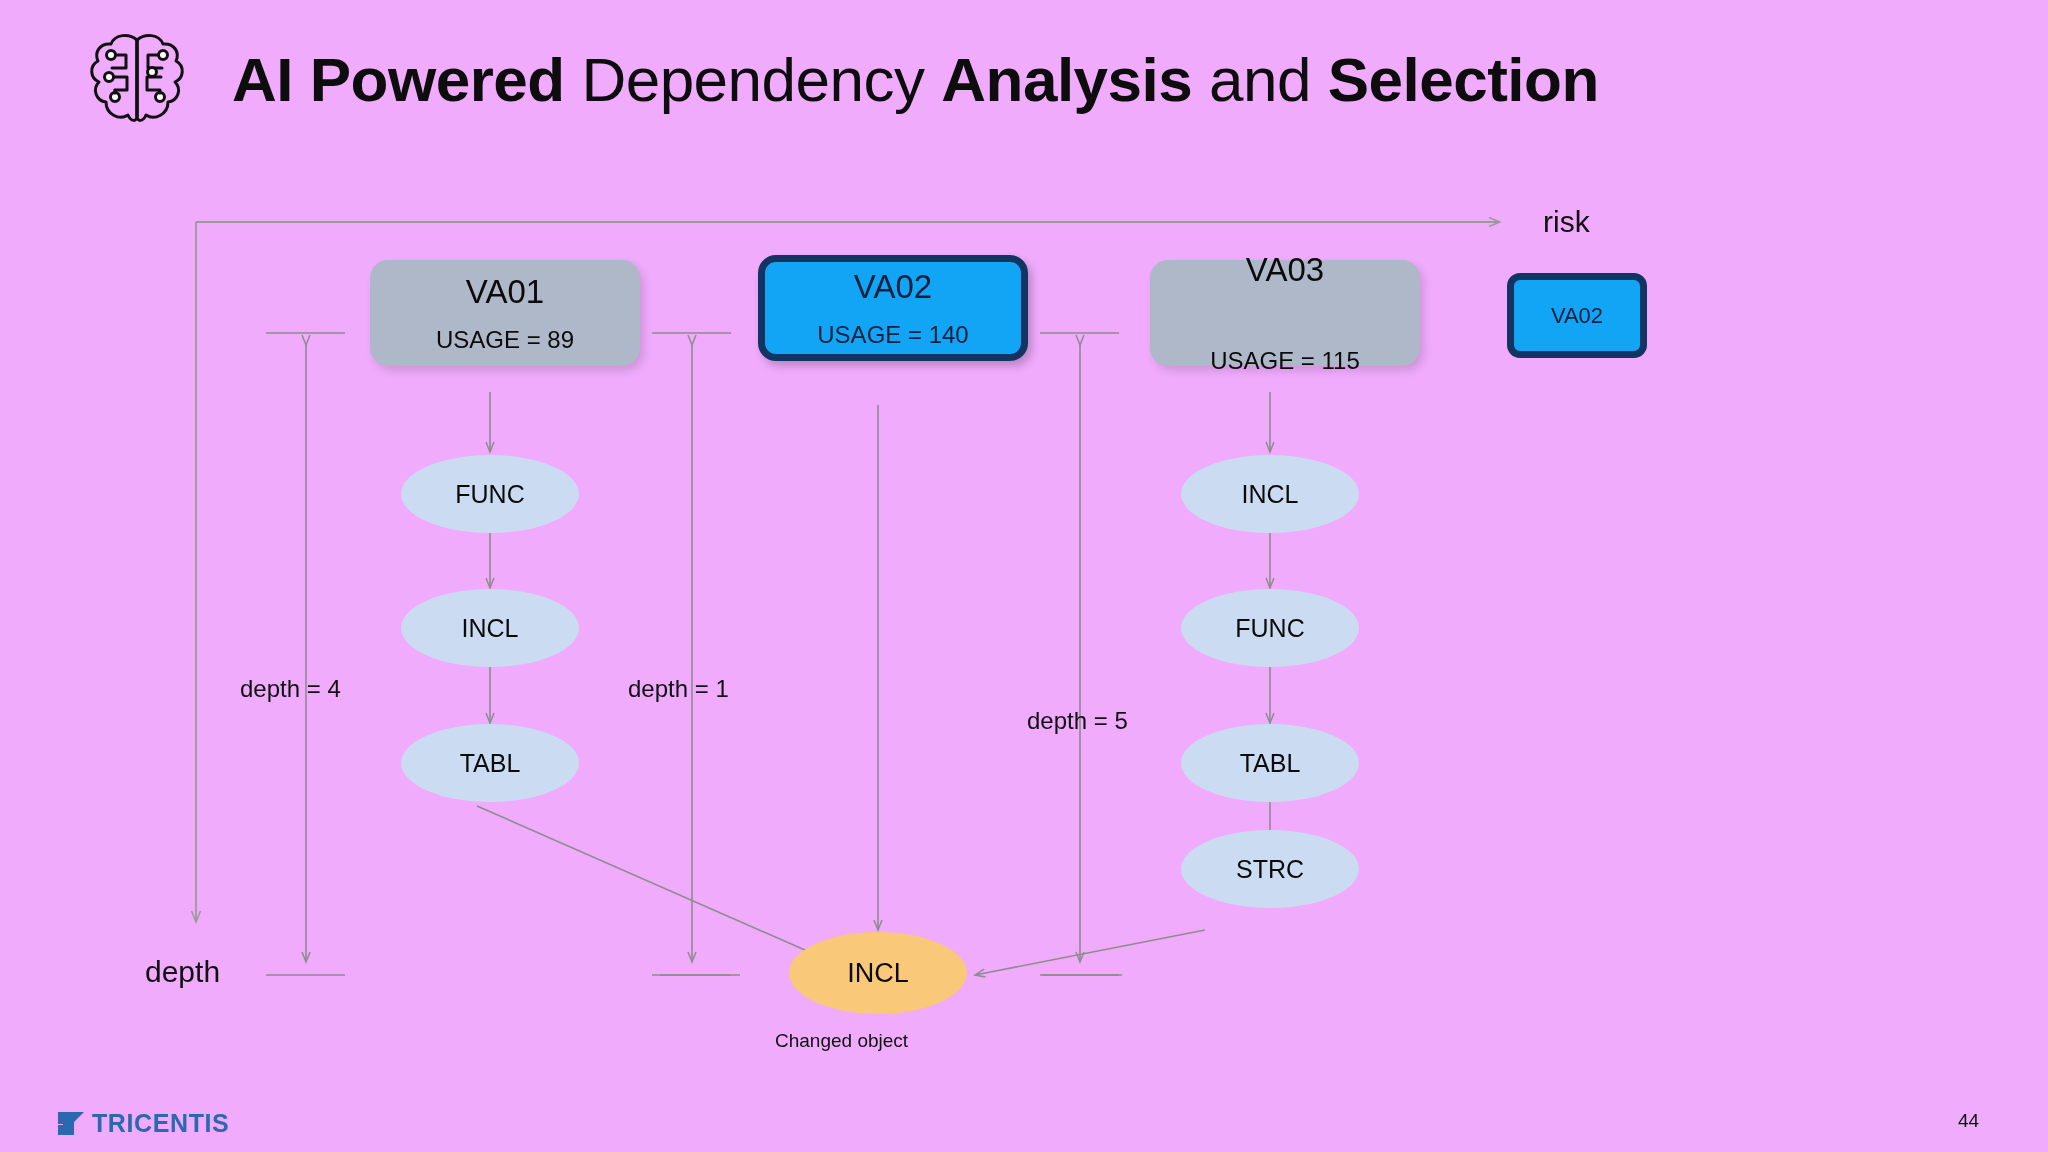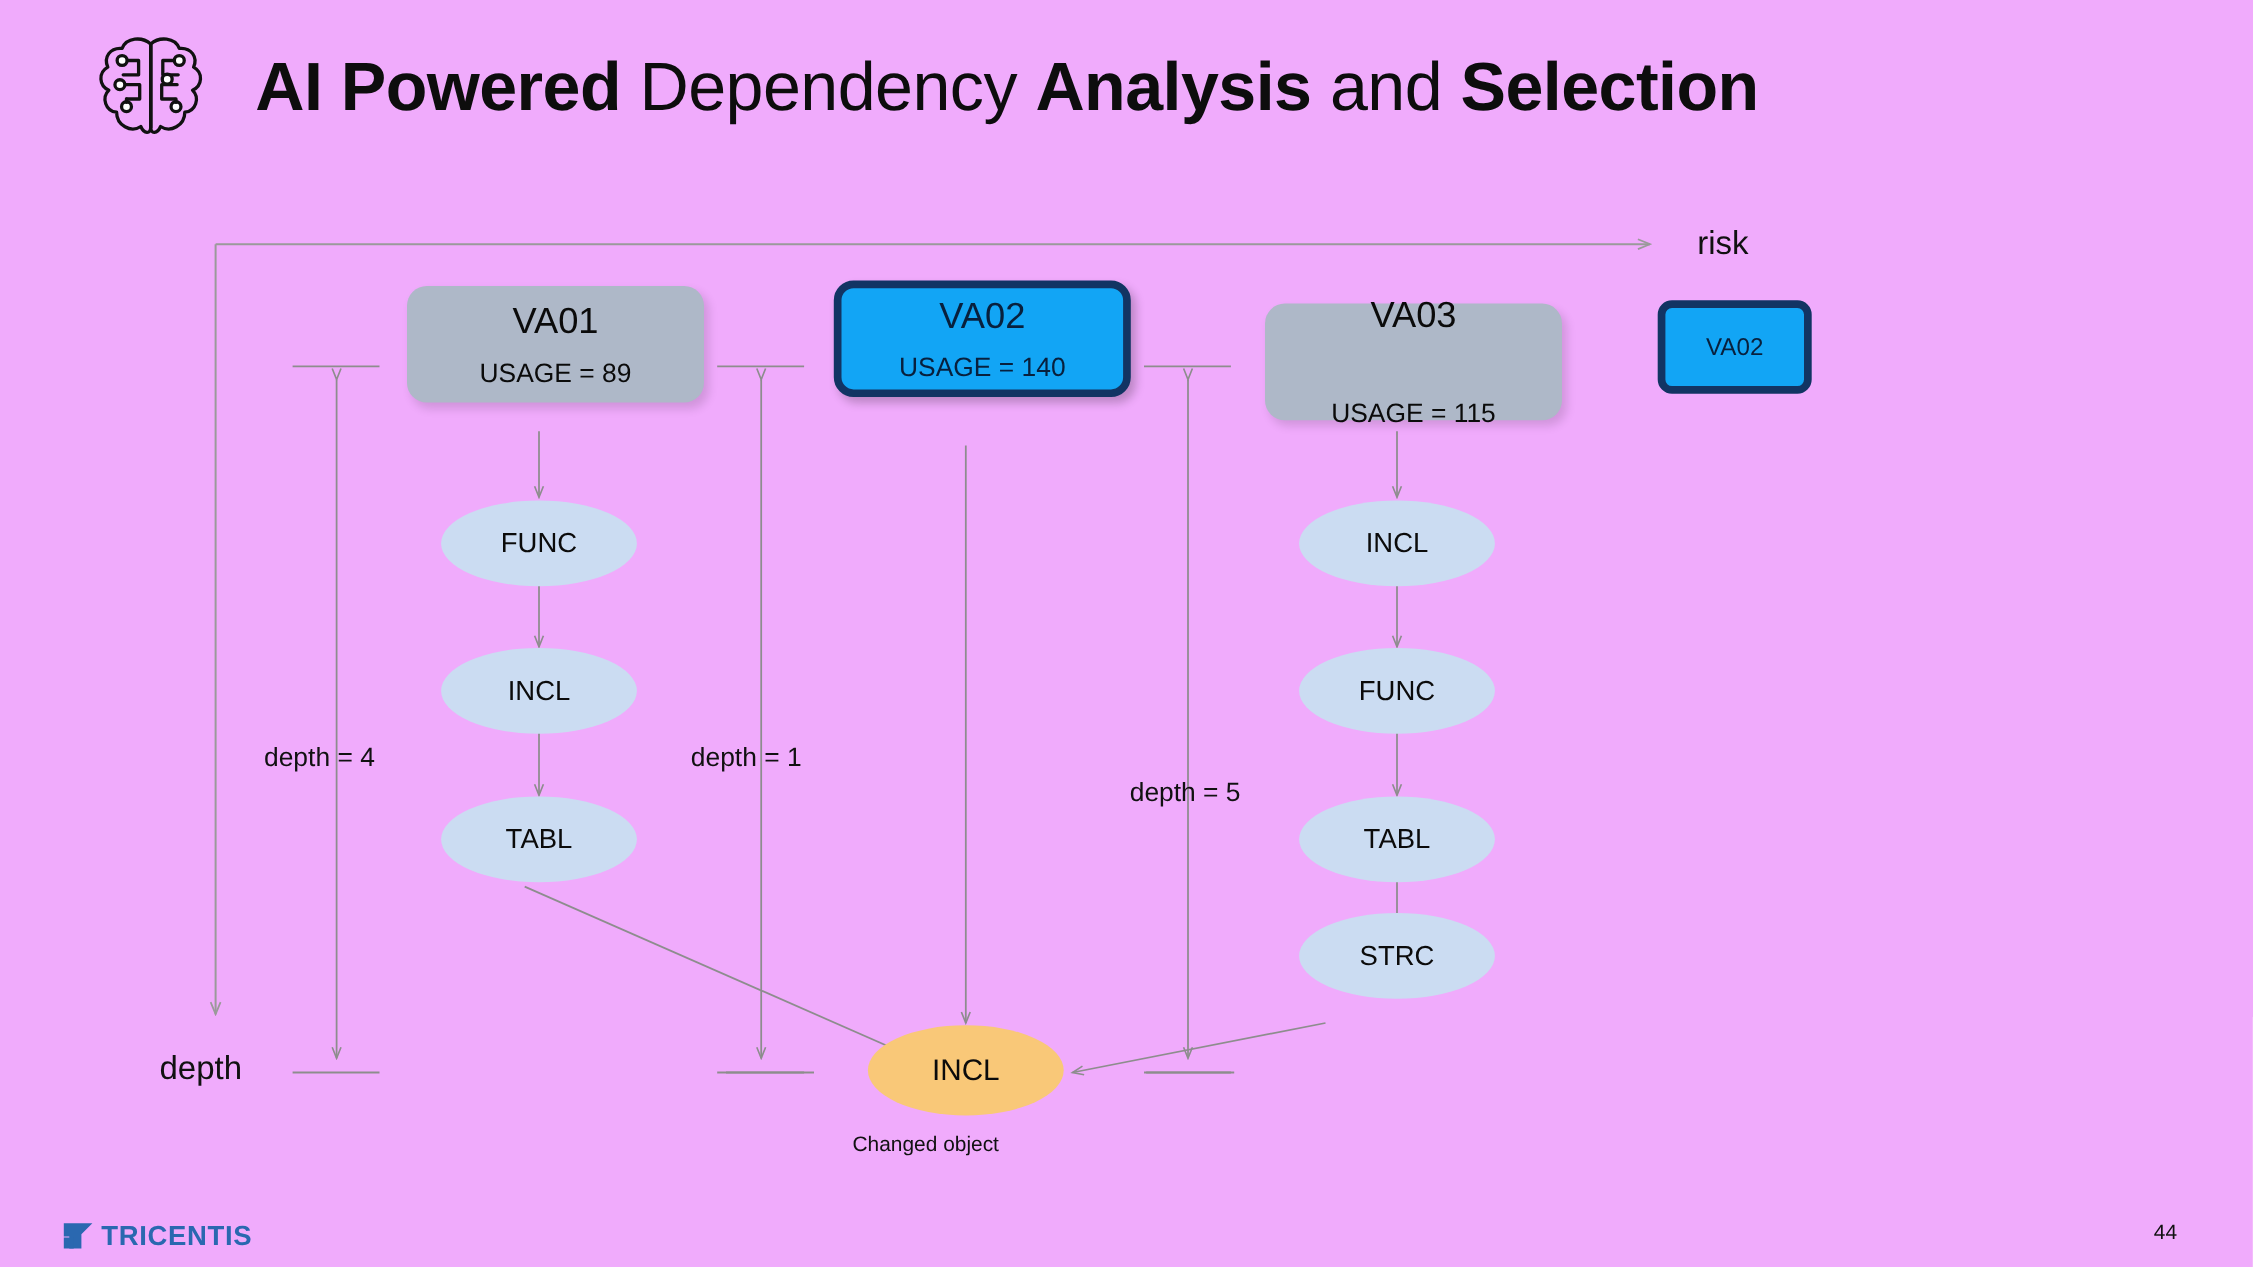--- a/index.html
+++ b/index.html
@@ -166,21 +166,21 @@
     <span>TABL</span>
   </div>
   <div class="lbl" style="left:240px;top:675px;">depth = 4</div>
 
   <div class="vabox blue" style="left:743px;top:255px;">
     <div class="vtitle">VA02</div>
     <div class="vusage">USAGE = 140</div>
   </div>
   <div class="lbl" style="left:628px;top:675px;">depth = 1</div>
 
-  <div class="vabox gray" style="left:1135px;top:276px;gap:43px;">
+  <div class="vabox gray" style="left:1135px;top:260px;gap:43px;">
     <div class="vtitle">VA03</div>
     <div class="vusage">USAGE = 115</div>
   </div>
   <div class="ell" style="left:1181px;top:455px;">
     <span>INCL</span>
   </div>
   <div class="ell" style="left:1181px;top:589px;">
     <span>FUNC</span>
   </div>
   <div class="ell" style="left:1181px;top:724px;">

